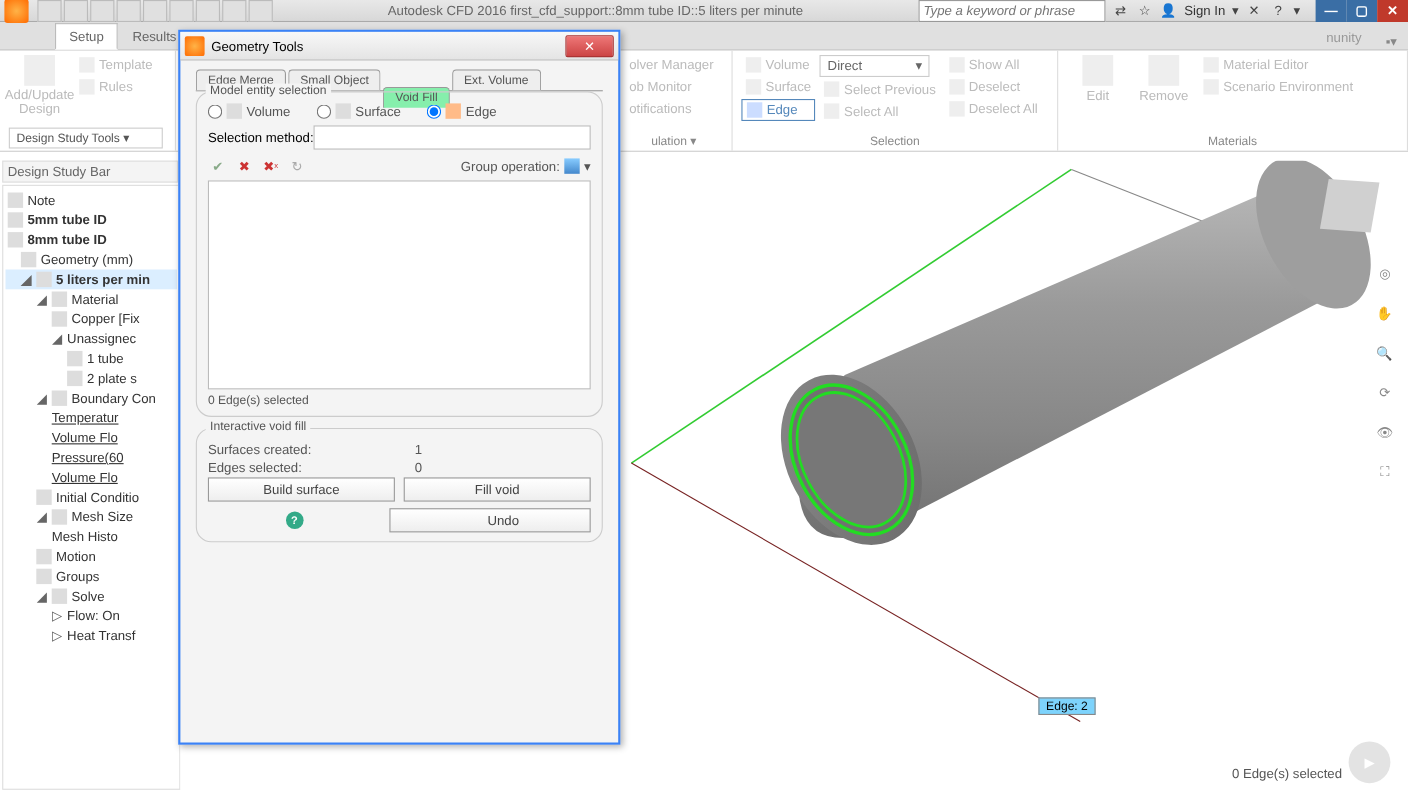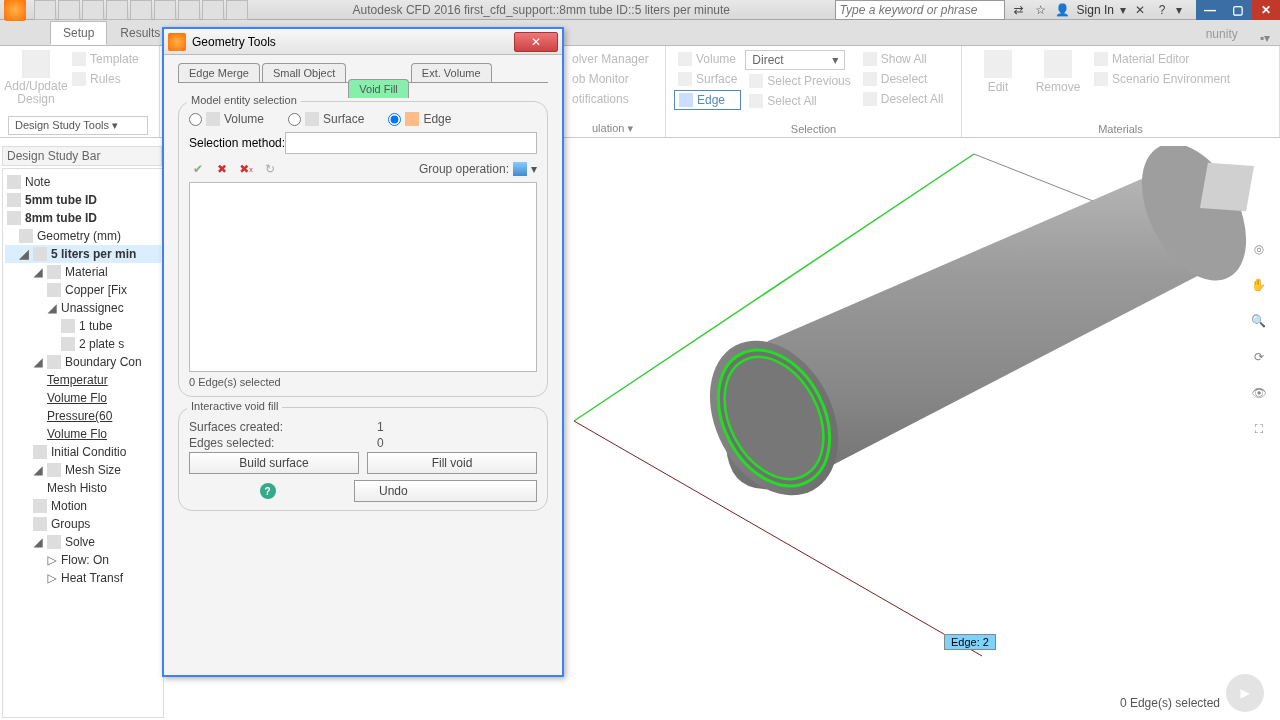--- a/index.html
+++ b/index.html
@@ -64,21 +64,21 @@
 .navbar .nbtn { width: 26px; height: 26px; display:flex; align-items:center; justify-content:center; color:#888; }
 .statusline { position: absolute; right: 58px; bottom: 8px; color: #555; font-size: 12px; }
 .playhint { position: absolute; right: 14px; bottom: 6px; width: 38px; height: 38px; border-radius: 50%; background: rgba(200,200,200,0.5); display:flex; align-items:center; justify-content:center; color:#fff; }
 
 
 .geowin { position: absolute; left: 162px; top: 27px; width: 402px; height: 650px; background: #f4f4f4; border: 2px solid #3b82f6; box-shadow: 2px 2px 6px rgba(0,0,0,0.3); }
 .geowin .gtitle { height: 26px; background: linear-gradient(#f8f8f8,#e4e4e4); display: flex; align-items: center; padding-left: 4px; border-bottom: 1px solid #bbb; }
 .geowin .gtitle .gicon { width: 18px; height: 18px; background: radial-gradient(circle,#ffb347,#ff6a00); border-radius: 2px; margin-right: 6px; }
 .geowin .gtitle .gclose { margin-left: auto; width: 44px; height: 20px; background: linear-gradient(#e77,#c44); color: #fff; text-align: center; line-height: 18px; margin-right: 4px; border:1px solid #a33; border-radius: 2px; }
 .geopad { padding: 8px 14px; }
-.geotabs { display: flex; border-bottom: 1px solid #999; margin-bottom: 18px; }
+.geotabs { display: flex; border-bottom: 1px solid #999; margin-bottom: 0; }
 .geotabs .gt { padding: 3px 10px; border: 1px solid #999; border-bottom: none; margin-right: 2px; background: #eee; border-radius: 4px 4px 0 0; font-size: 11px; color: #555; }
 .geotabs .gt.active { background: #86efac; position: relative; top: 16px; }
 .groupbox { border: 1px solid #ccc; border-radius: 14px; padding: 10px 10px 8px; margin-bottom: 10px; position: relative; }
 .groupbox .legend { position: absolute; top: -8px; left: 8px; background: #f4f4f4; padding: 0 4px; font-size: 11px; color: #555; }
 .radio-row { display: flex; gap: 24px; align-items: center; margin-bottom: 6px; }
 .radio-row label { display: flex; align-items: center; gap: 4px; color: #555; }
 .radio-row input { margin: 0; }
 .ricn { width: 14px; height: 14px; background: #ddd; display:inline-block; }
 .selmethod { display: flex; align-items: center; gap: 0; }
 .selmethod .combo { flex: 1; height: 22px; border: 1px solid #bbb; background: #fff; }
@@ -87,21 +87,21 @@
 .toolbar-row .spacer { flex: 1; }
 .toolbar-row .gop { display:flex; align-items:center; gap:4px; color:#555; }
 .listbox { height: 190px; border: 1px solid #bbb; background: #fff; margin-bottom: 4px; }
 .countline { color: #555; font-size: 11px; }
 .fieldrow { display: flex; justify-content: space-between; color: #555; margin: 2px 0; gap: 19px; }
 .chk { display: flex; align-items: center; gap: 4px; color: #555; margin: 4px 0 6px; }
 .btn-row { display: flex; gap: 8px; }
 .btn-row .bbtn { flex: 1; height: 22px; border: 1px solid #999; background: linear-gradient(#fff,#eee); text-align: center; line-height: 20px; color: #444; }
 .btn-row2 { display: flex; gap: 8px; margin-top: 6px; }
 .btn-row2 .half { flex:1; display:flex; align-items:center; justify-content:center; }
-.btn-row2 .bbtn { flex: 1; height: 22px; border: 1px solid #999; background: linear-gradient(#fff,#eee); text-align: left; line-height: 20px; color: #444; padding-left: 24px; }
+.btn-row2 .bbtn { flex: 1; height: 22px; border: 1px solid #999; background: linear-gradient(#fff,#eee); text-align: center; line-height: 20px; color: #444; padding-left: 24px; }
 .helpicn { width:16px; height:16px; border-radius:50%; background:#3a8; color:#fff; display:flex; align-items:center; justify-content:center; font-size:10px; font-weight:bold;}
 
 
 .ribbon .dst { border:1px solid #ccc; padding: 2px 6px; color:#555; display:flex; align-items:center; justify-content:space-between; width: 140px; font-size:11px; }
 </style>
 </head>
 <body>
 
 <div class="titlebar">
   <div class="app-icon"></div>

